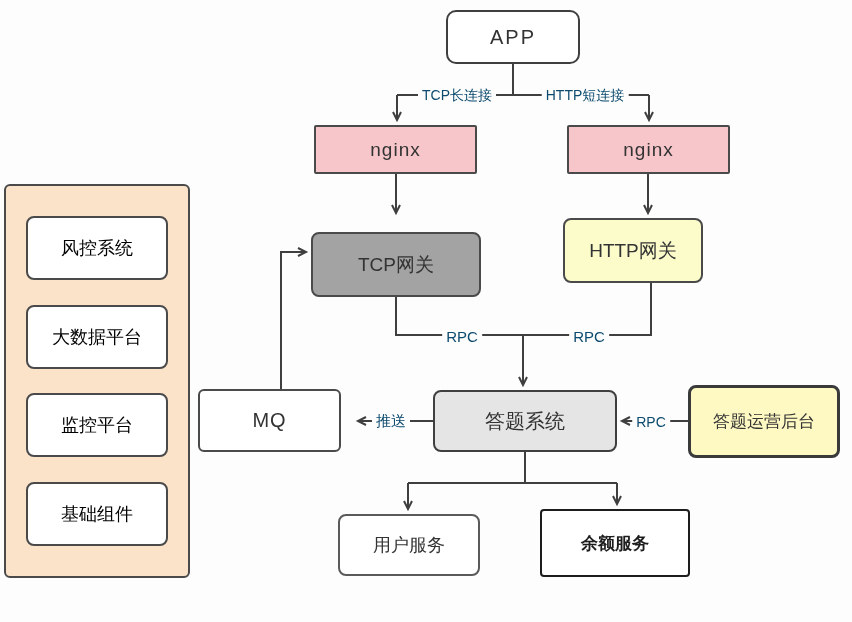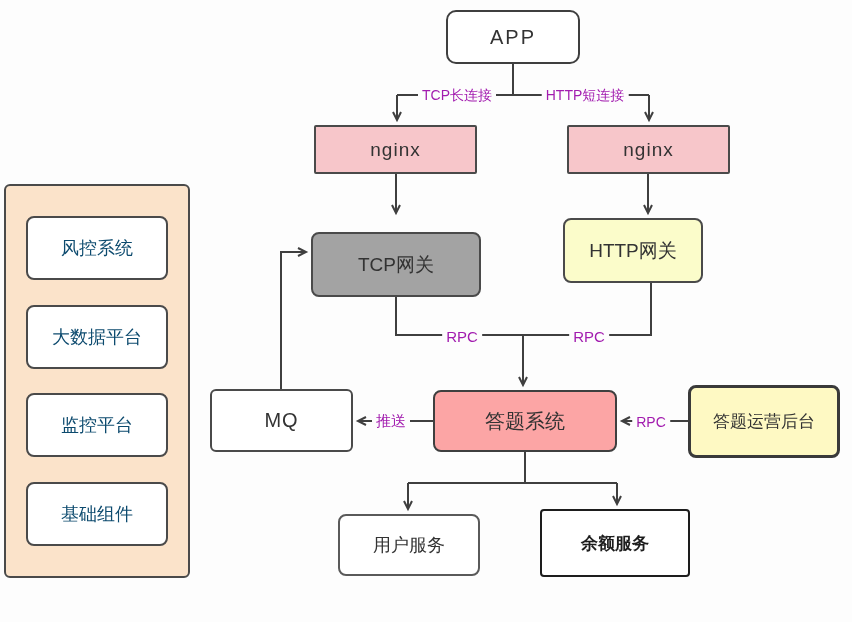--- a/index.html
+++ b/index.html
@@ -15,42 +15,42 @@
     position:absolute;box-sizing:border-box;
     display:flex;align-items:center;justify-content:center;
     background:#fff;border:2px solid #4a4a4a;border-radius:8px;
     color:#333;font-size:18px;white-space:nowrap;z-index:2;
   }
   #node-app{left:446px;top:10px;width:134px;height:54px;border-radius:10px;font-size:20px;font-weight:500;letter-spacing:2px;border-color:#3f3f3f;}
   #node-nginx-left{left:314px;top:125px;width:163px;height:49px;background:#f7c6ca;border-radius:2px;font-size:19px;letter-spacing:1px;}
   #node-nginx-right{left:567px;top:125px;width:163px;height:49px;background:#f7c6ca;border-radius:2px;font-size:19px;letter-spacing:1px;}
   #node-tcp-gateway{left:311px;top:232px;width:170px;height:65px;background:#a3a3a3;font-size:19px;}
   #node-http-gateway{left:563px;top:218px;width:140px;height:65px;background:#fbfcca;font-size:19px;}
-  #node-mq{left:210px;top:389px;width:143px;height:63px;font-size:20px;letter-spacing:1px;border-radius:6px;}
-  #node-answer-system{left:433px;top:390px;width:184px;height:62px;background:#fca5a5;border-width:2.5px;border-color:#3f3f3f;font-size:20px;}
+  #node-mq{left:198px;top:389px;width:143px;height:63px;font-size:20px;letter-spacing:1px;border-radius:6px;}
+  #node-answer-system{left:433px;top:390px;width:184px;height:62px;background:#e5e5e5;border-width:2.5px;border-color:#3f3f3f;font-size:20px;}
   #node-answer-ops{left:688px;top:385px;width:152px;height:73px;background:#fef9c3;border-width:3px;border-color:#3a3a3a;font-size:17px;}
   #node-user-service{left:338px;top:514px;width:142px;height:62px;border-color:#5a5a5a;justify-content:center;}
   #node-balance-service{left:540px;top:509px;width:150px;height:68px;border:2.5px solid #1d1d1d;border-radius:4px;color:#1d1d1d;font-weight:600;font-size:17px;}
 
   .sidebar{
     position:absolute;left:4px;top:184px;width:186px;height:394px;box-sizing:border-box;
     background:#fbe3ca;border:2.5px solid #4a4a4a;border-radius:6px;
     display:flex;flex-direction:column;justify-content:space-between;
     padding:30px 20px;z-index:2;
   }
   .sidebar-item{
     box-sizing:border-box;height:64px;
     background:#fff;border:2px solid #4a4a4a;border-radius:8px;
     display:flex;align-items:center;justify-content:center;
-    font-size:18px;color:#0c4a6e;
+    font-size:18px;color:#000000;
   }
 
   .edge-label{
     position:absolute;transform:translate(-50%,-50%);
-    background:#fdfdfd;padding:0 4px;font-size:14px;color:#a21caf;
+    background:#fdfdfd;padding:0 4px;font-size:14px;color:#0c4a6e;
     white-space:nowrap;z-index:3;
   }
   #lbl-tcp-long{left:457px;top:96px;}
   #lbl-http-short{left:585px;top:96px;}
   #lbl-rpc-left{left:462px;top:336px;font-size:15px;}
   #lbl-rpc-right{left:589px;top:336px;font-size:15px;}
   #lbl-push{left:391px;top:421px;font-size:15px;}
   #lbl-rpc-ops{left:651px;top:422px;font-size:14px;}
 </style>
 </head>

